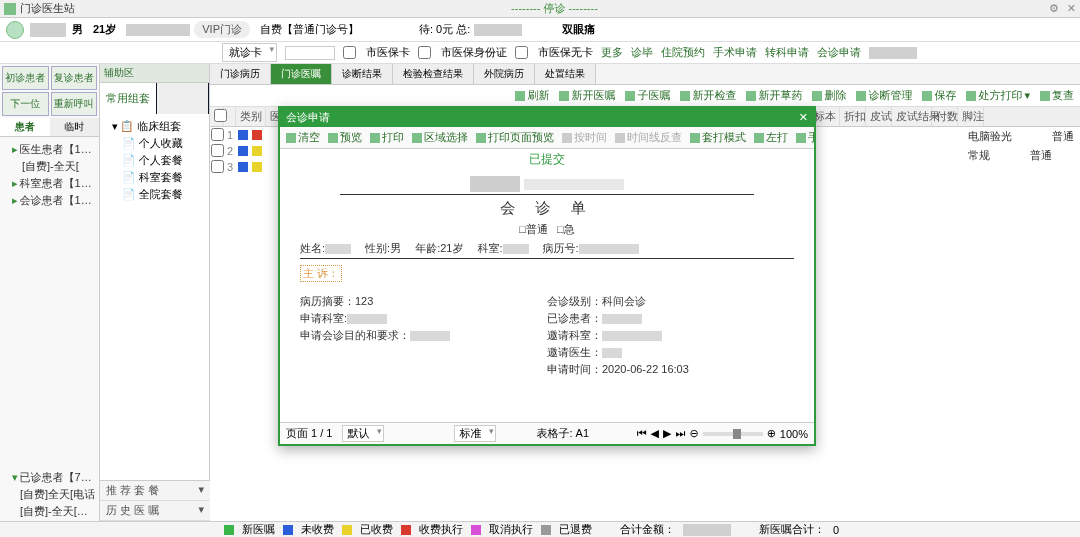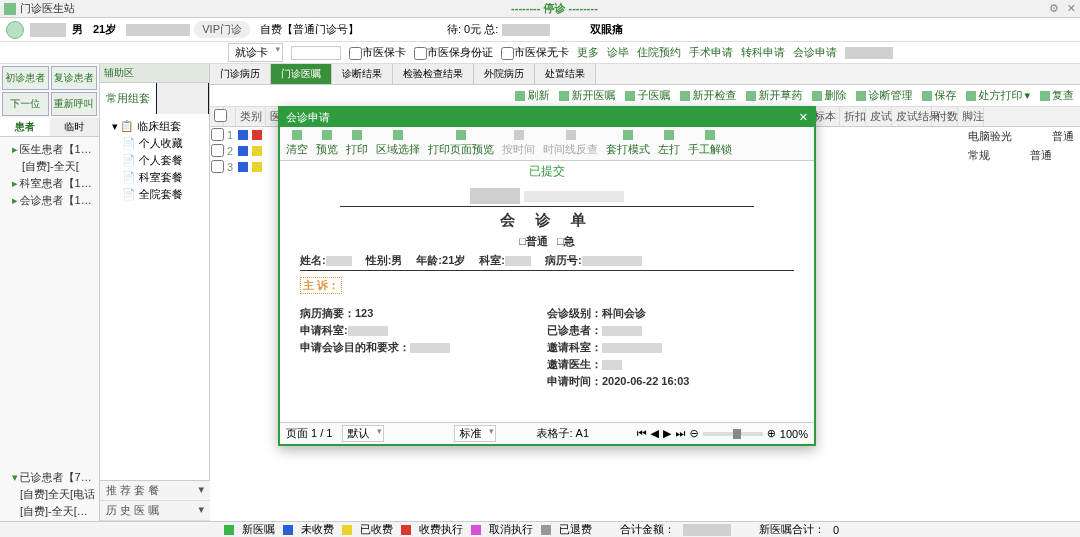--- a/index.html
+++ b/index.html
@@ -1,30 +1,30 @@
 <!DOCTYPE html>
 <html><head>
 <meta charset="utf-8">
 <style>
   * { box-sizing: border-box; margin: 0; padding: 0; font-family: "Microsoft YaHei", SimSun, sans-serif; font-size: 11px; }
   body { background: #f5f5f5; width: 1080px; height: 537px; overflow: hidden; position: relative; }
   .titlebar { height: 18px; background: #f0f0f0; display: flex; align-items: center; padding: 0 4px; border-bottom: 1px solid #ccc; }
   .titlebar .app-icon { width: 12px; height: 12px; background: #7ac087; margin-right: 4px; }
   .titlebar .title { flex: 1; color: #333; }
-  .titlebar .stop-label { color: #3a8f3a; margin-left: 40px; font-weight: bold; }
+  .titlebar .stop-label { color: #3a8f3a; margin-left: 40px; }
   .titlebar .win-btns { display: flex; gap: 8px; color: #888; }
   .patient-bar { height: 24px; background: #fff; display: flex; align-items: center; padding: 0 6px; border-bottom: 1px solid #ddd; }
   .avatar { width: 18px; height: 18px; border-radius: 50%; background: #b8e0c2; border: 1px solid #7ac087; margin-right: 6px; }
   .name-block { width: 36px; height: 14px; background: #d0d0d0; margin-right: 6px; }
   .patient-bar .pill { padding: 1px 8px; background: #eee; border-radius: 8px; margin: 0 4px; color: #555; }
   .patient-bar .bold { font-weight: bold; margin-right: 10px; }
-  .filter-bar { height: 22px; background: #fff; display: flex; align-items: center; padding: 0 12px; gap: 8px; border-bottom: 1px solid #ddd; }
+  .filter-bar { height: 22px; background: #fff; display: flex; align-items: center; padding: 0 6px; gap: 8px; border-bottom: 1px solid #ddd; }
   .filter-bar .combo { border: 1px solid #ccc; padding: 1px 14px 1px 6px; background: #fff; position: relative; }
   .filter-bar .combo::after { content: "▾"; position: absolute; right: 2px; top: 0; color: #888; font-size: 9px; }
-  .filter-bar .chk { display: inline-flex; align-items: flex-end; gap: 0; }
+  .filter-bar .chk { display: inline-flex; align-items: center; gap: 10px; }
   .filter-bar .link { color: #2a6e2a; cursor: pointer; }
   .graybox { width: 48px; height: 12px; background: #d0d0d0; }
   .main { display: flex; height: calc(100% - 64px - 16px); }
   .left-panel { width: 100px; border-right: 1px solid #ccc; background: #f8f8f8; display: flex; flex-direction: column; }
   .left-btns { display: grid; grid-template-columns: 1fr 1fr; grid-template-rows: 1fr 1fr; gap: 2px; padding: 2px; }
   .left-btns .lb { background: #e8f0e8; border: 1px solid #aac; text-align: center; padding: 4px 0; font-size: 10px; color: #2a6e2a; }
   .tree-tabs { display: flex; border-bottom: 1px solid #ccc; }
   .tree-tabs .tt { flex: 1; text-align: center; padding: 2px 0; background: #eee; font-size: 10px; }
   .tree-tabs .tt.active { background: #fff; color: #2a6e2a; font-weight: bold; }
   .tree { padding: 4px 2px; font-size: 10px; color: #333; overflow: hidden; }
@@ -56,26 +56,26 @@
   .sq.blue { background: #2b5fd9; }
   .sq.red { background: #d93a2b; }
   .sq.yellow { background: #e8d22b; }
   .rt-cols { position: absolute; right: 6px; top: 22px; font-size: 10px; color: #333; }
   .rt-cols .rtc { display: flex; gap: 40px; margin-bottom: 4px; }
   
   .modal { position: absolute; left: 278px; top: 106px; width: 538px; height: 340px; border: 2px solid #2e9b3e; background: #fff; box-shadow: 0 4px 12px rgba(0,0,0,.3); display: flex; flex-direction: column; }
   .modal .m-title { background: #2e9b3e; color: #fff; padding: 2px 6px; font-size: 11px; display: flex; justify-content: space-between; align-items: center; }
   .modal .m-title .close { cursor: pointer; }
   .modal .m-toolbar { display: flex; gap: 8px; padding: 3px 6px; border-bottom: 1px solid #ccc; background: #fafafa; font-size: 10px; flex-wrap: nowrap; overflow: hidden; }
-  .modal .m-toolbar .mt-btn { color: #2a6e2a; display: inline-flex; align-items: center; gap: 2px; white-space: nowrap; flex-direction: column; }
+  .modal .m-toolbar .mt-btn { color: #2a6e2a; display: inline-flex; align-items: center; gap: 2px; white-space: nowrap; }
   .modal .m-toolbar .mt-btn .mi { width: 10px; height: 10px; background: #7ac087; }
   .modal .m-toolbar .mt-btn.dis { color: #aaa; }
   .modal .m-toolbar .mt-btn.dis .mi { background: #ccc; }
   .modal .m-status { text-align: center; color: #2e9b3e; padding: 2px 0; font-size: 12px; }
-  .modal .m-body { flex: 1; padding: 6px 20px; overflow: hidden; font-size: 11px; color: #333; font-weight: bold; }
+  .modal .m-body { flex: 1; padding: 6px 20px; overflow: hidden; font-size: 11px; color: #333; }
   .form-title { text-align: center; font-size: 15px; letter-spacing: 8px; margin: 4px 0 2px; }
   .hospital { text-align: center; margin-bottom: 2px; }
   .hospital .hgray { display: inline-block; width: 50px; height: 16px; background: #cfcfcf; vertical-align: middle; }
   .hospital .hgray2 { display: inline-block; width: 100px; height: 11px; background: #e8e8e8; vertical-align: middle; margin-left: 4px; }
   .hr { border-top: 1px solid #333; margin: 2px 40px; }
   .checks { text-align: center; padding: 2px 0; }
   .info-row { display: flex; gap: 14px; padding: 2px 0; border-bottom: 1px solid #333; margin: 0 0 6px 0; }
   .info-row .ir { white-space: nowrap; }
   .ir .igray { display: inline-block; width: 26px; height: 10px; background: #d8d8d8; vertical-align: middle; }
   .ir .igray2 { display: inline-block; width: 60px; height: 10px; background: #d8d8d8; vertical-align: middle; }
@@ -111,21 +111,21 @@
 </div>
 
 <div class="patient-bar">
   <div class="avatar"></div>
   <div class="name-block"></div>
   <span class="bold">男</span>
   <span class="bold">21岁</span>
   <div class="graybox" style="width:64px"></div>
   <span class="pill">VIP门诊</span>
   <span style="margin-left:6px">自费【普通门诊号】</span>
-  <span style="margin-left:88px">待: 0元 总:</span>
+  <span style="margin-left:60px">待: 0元 总:</span>
   <div class="graybox" style="margin-left:4px"></div>
   <span class="bold" style="margin-left:40px">双眼痛</span>
 </div>
 
 <div class="filter-bar">
   <div style="width:208px"></div>
   <span class="combo">就诊卡</span>
   <input type="text" style="width: 50px; border: 1px solid rgb(204, 204, 204); height: 14px;">
   <label class="chk">
       <input type="checkbox" style="">

